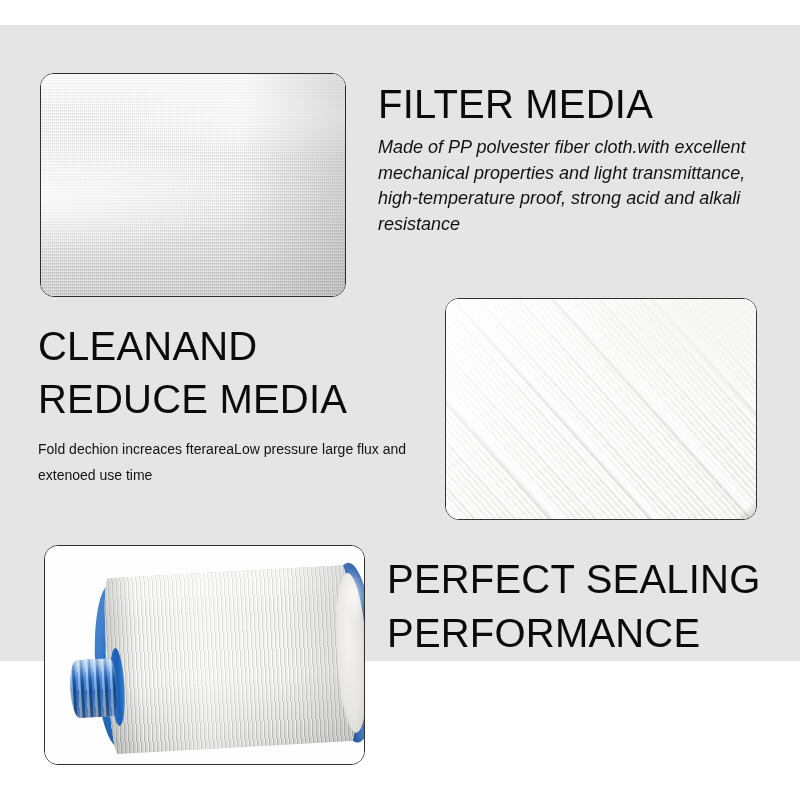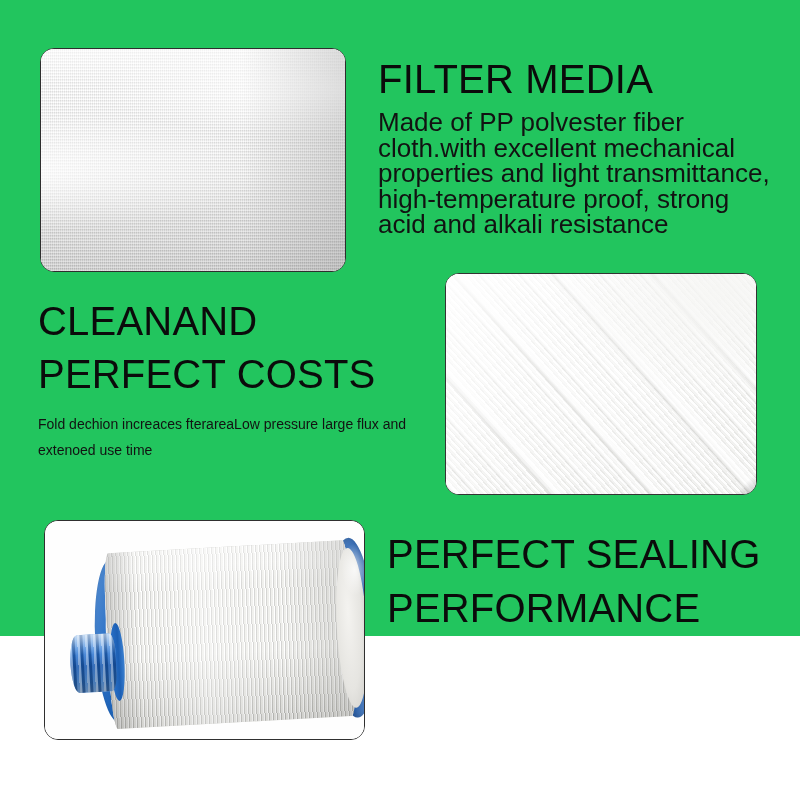--- a/index.html
+++ b/index.html
@@ -12,21 +12,22 @@
     height: 800px;
     font-family: "Liberation Sans", sans-serif;
     color: #0a0a0a;
     overflow: hidden;
     position: relative;
   }
   #page {
     position: relative;
     width: 800px;
     height: 636px;
-    background: #22c55e;
+    background: #e5e5e5;
+    margin-top: 25px;
   }
 
   
   .photo-panel {
     position: absolute;
     border: 1px solid #3a3a3a;
     border-radius: 14px;
     overflow: hidden;
     background: #f2f2f2;
     box-sizing: border-box;
@@ -259,21 +260,21 @@
     letter-spacing: 0.2px;
     white-space: pre-line;
   }
   .body-copy {
     color: #121212;
     white-space: pre-line;
   }
 
   #text-media { left: 378px; top: 56px; width: 400px; }
   #text-media .headline { font-size: 40px; line-height: 46px; }
-  #text-media .body-copy { font-size: 26px; line-height: 25.5px; margin-top: 8px; }
+  #text-media .body-copy { font-size: 18px; line-height: 25.5px; margin-top: 8px; font-style: italic; }
 
   #text-clean { left: 38px; top: 295px; width: 395px; }
   #text-clean .headline { font-size: 40px; line-height: 53px; }
   #text-clean .body-copy { font-size: 14px; line-height: 25.5px; margin-top: 11px; }
 
   #text-seal { left: 387px; top: 527px; width: 412px; }
   #text-seal .headline { font-size: 40px; line-height: 54px; }
   #text-seal .body-copy { font-size: 19.5px; line-height: 25.5px; margin-top: 12px; }
 </style>
 </head>
@@ -302,21 +303,21 @@
       <div class="diag-fine"></div>
       <div class="diag-broad"></div>
       <div class="crease"></div>
       <div class="sheen"></div>
       <div class="corner-dark"></div>
     </div>
   </div>
 
   <div class="text-block" id="text-clean">
     <div class="headline">CLEANAND
-PERFECT COSTS</div>
+REDUCE MEDIA</div>
     <div class="body-copy">Fold dechion increaces fterareaLow pressure large flux and extenoed use time</div>
   </div>
 
   <div class="photo-panel" id="panel-seal">
     <div class="bg"></div>
     <div class="cartridge">
       <div class="cap-left"></div>
       <div class="cap-left-inner"></div>
       <div class="cap-right"></div>
       <div class="cart-body">

